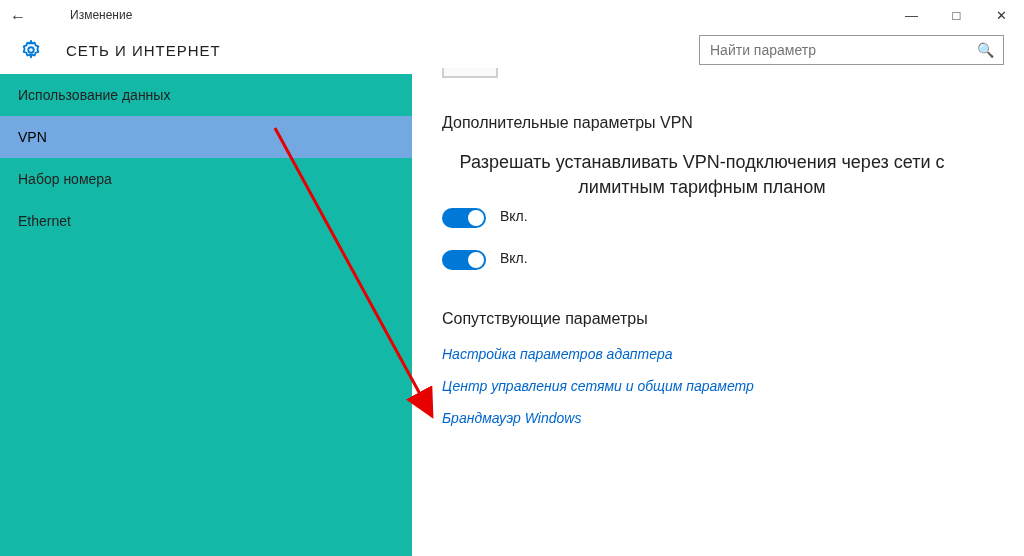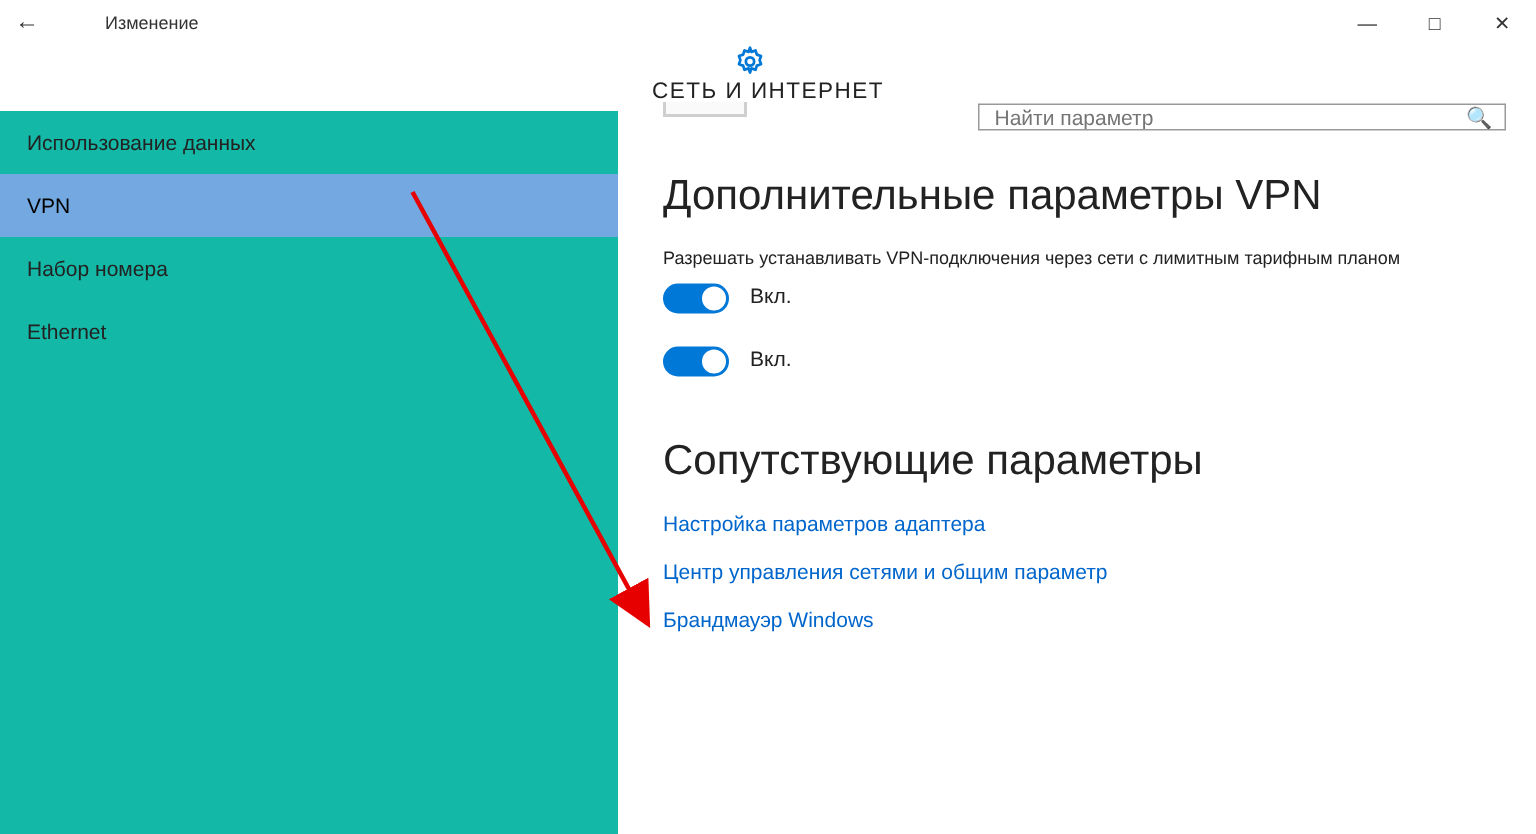--- a/index.html
+++ b/index.html
@@ -4,46 +4,46 @@
 <style>
   * { box-sizing: border-box; margin: 0; padding: 0; font-family: "Segoe UI", Tahoma, sans-serif; }
   body { width: 1024px; height: 556px; background: #fff; overflow: hidden; position: relative; }
 
   .titlebar { height: 30px; display: flex; align-items: center; padding-left: 30px; position: relative; }
   .titlebar .back { position: absolute; left: 10px; top: 6px; font-size: 16px; color: #333; cursor: pointer; }
   .titlebar .title { font-size: 12px; color: #333; padding-left: 40px; }
   .winctl { position: absolute; right: 0; top: 0; display: flex; }
   .winctl div { width: 45px; height: 30px; display: flex; align-items: center; justify-content: center; font-size: 13px; color: #333; cursor: pointer; }
 
-  .headerrow { height: 40px; display: flex; align-items: center; padding: 0 20px; margin-bottom: 4px; flex-direction: column; }
+  .headerrow { height: 40px; display: flex; align-items: center; padding: 0 20px; margin-bottom: 4px; }
   .gear { width: 22px; height: 22px; display: flex; align-items: center; justify-content: center; color: #0078d7; margin-right: 24px; }
   .gear svg { width: 22px; height: 22px; }
   .section-title { font-size: 15px; letter-spacing: 1px; color: #222; font-weight: 400; }
-  .search { margin-left: auto; width: 352px; height: 30px; border: 1px solid #999; display: flex; align-items: center; padding: 0 8px 0 10px; background: #fff; }
+  .search { margin-left: auto; width: 305px; height: 30px; border: 1px solid #999; display: flex; align-items: center; padding: 0 8px 0 10px; background: #fff; }
   .search input { flex: 1; border: none; outline: none; font-size: 14px; color: #555; background: transparent; }
   .search .sicon { color: #555; font-size: 14px; }
 
   .body { display: flex; height: calc(100% - 74px); }
   .sidebar { width: 412px; background: #14b8a6; }
   .sidebar .item { height: 42px; line-height: 42px; padding-left: 18px; font-size: 14px; color: #222; cursor: pointer; }
   .sidebar .item.selected { background: #73a9e0; color: #000; }
 
   .content { flex: 1; padding: 0px 30px 0 30px; position: relative; }
   .partial-tile { position: absolute; top: -6px; left: 30px; width: 56px; height: 10px; border: 2px solid #cfcfcf; border-top: none; background: #fafafa; }
 
-  h2.setting-h { font-size: 28px; font-weight: 400; color: #222; margin: 40px 0 18px 0; }
+  h2.setting-h { font-size: 16px; font-weight: 400; color: #222; margin: 40px 0 18px 0; }
 
   .setting-block { margin-bottom: 22px; }
-  .setting-desc { font-size: 12px; color: #222; line-height: 1.4; margin-bottom: 8px; max-width: 520px; }
+  .setting-desc { font-size: 18px; color: #222; line-height: 1.4; margin-bottom: 8px; max-width: 520px; text-align: center; }
   .toggle-row { display: flex; align-items: flex-start; gap: 14px; }
   .toggle { width: 44px; height: 20px; border-radius: 10px; background: #0078d7; position: relative; cursor: pointer; }
   .toggle .knob { position: absolute; right: 2px; top: 2px; width: 16px; height: 16px; border-radius: 50%; background: #fff; }
   .toggle-label { font-size: 14px; color: #222; }
 
-  .links a { display: block; font-size: 14px; color: #0066cc; text-decoration: none; margin-bottom: 16px; cursor: pointer; }
+  .links a { display: block; font-size: 14px; color: #0066cc; text-decoration: none; margin-bottom: 16px; cursor: pointer; font-style: italic; }
 
   
   .arrow-svg { position: absolute; left: 0; top: 0; pointer-events: none; }
 </style>
 </head>
 <body>
 
 <div class="titlebar">
   <span class="back">←</span>
   <span class="title">Изменение</span>

